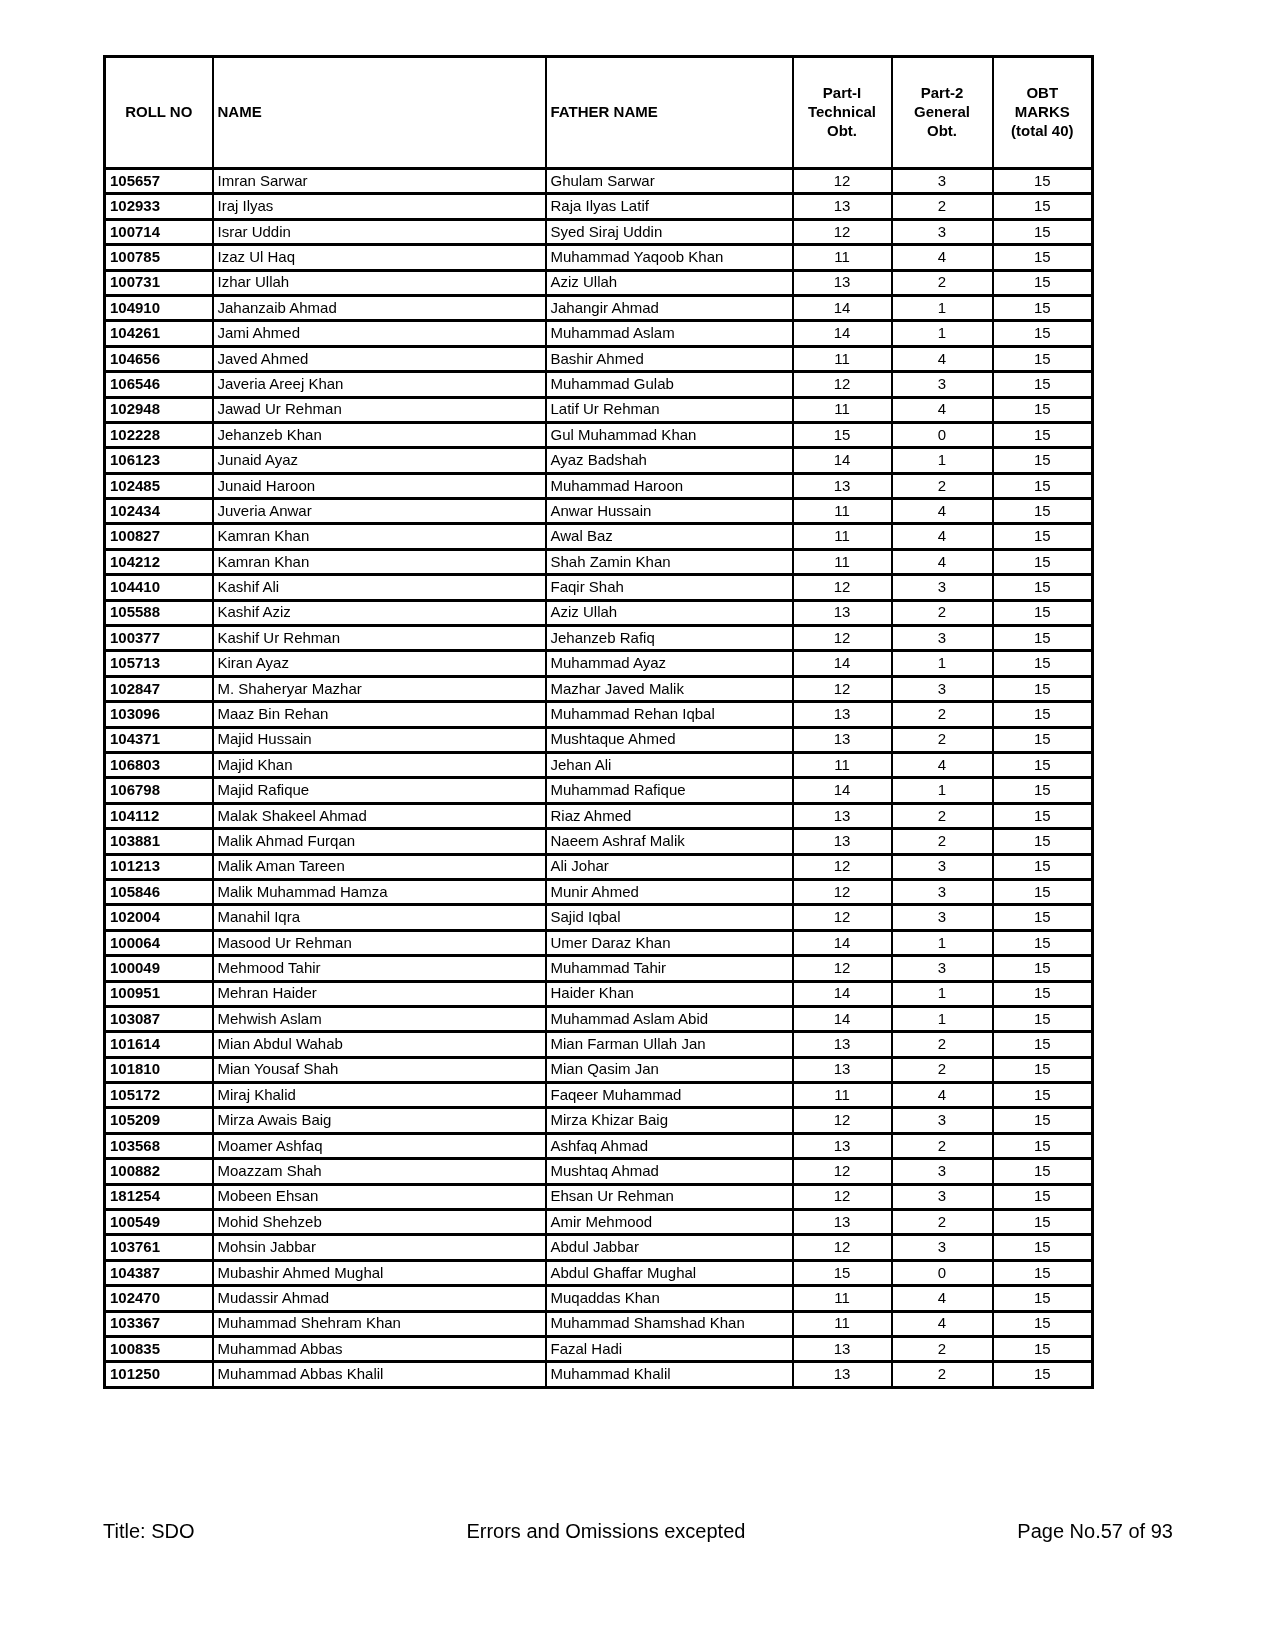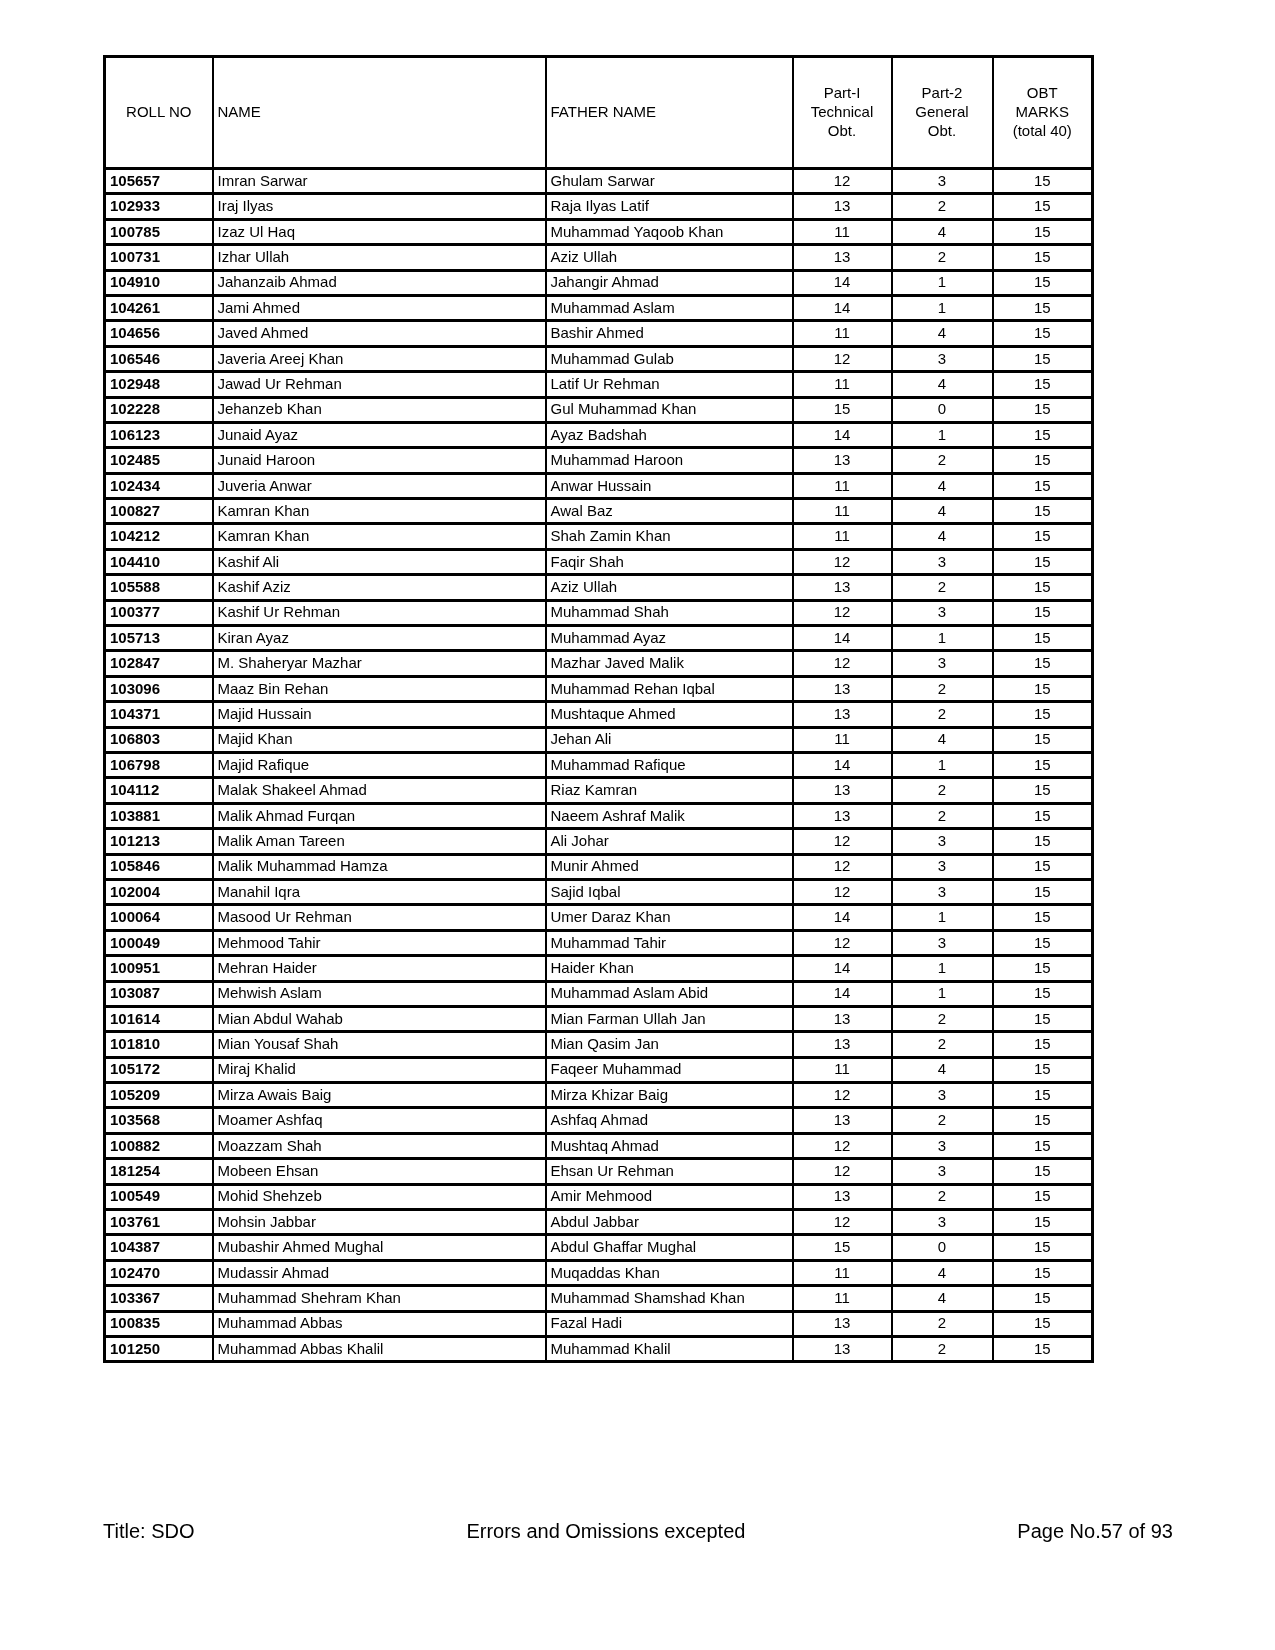--- a/index.html
+++ b/index.html
@@ -32,21 +32,21 @@
     border-top: 3px solid #000;
     border-bottom: 3px solid #000;
     padding: 0 4px;
     font-size: 15px;
     line-height: 1.25;
     overflow: hidden;
     white-space: nowrap;
   }
   table.results th {
     height: 109px;
-    font-weight: normal;
+    font-weight: bold;
     text-align: center;
     white-space: pre-line;
     vertical-align: middle;
   }
   table.results th.h-left {
     text-align: left;
   }
   table.results th.h-rollno {
   }
   table.results td {
@@ -117,20 +117,28 @@
       </tr>
         <tr>
         <td class="c-roll">102933</td>
         <td class="c-name">Iraj Ilyas</td>
         <td class="c-father">Raja Ilyas Latif</td>
         <td class="c-num">13</td>
         <td class="c-num">2</td>
         <td class="c-num">15</td>
       </tr>
         <tr>
+        <td class="c-roll">100714</td>
+        <td class="c-name">Israr Uddin</td>
+        <td class="c-father">Syed Siraj Uddin</td>
+        <td class="c-num">12</td>
+        <td class="c-num">3</td>
+        <td class="c-num">15</td>
+      </tr>
+        <tr>
         <td class="c-roll">100785</td>
         <td class="c-name">Izaz Ul Haq</td>
         <td class="c-father">Muhammad Yaqoob Khan</td>
         <td class="c-num">11</td>
         <td class="c-num">4</td>
         <td class="c-num">15</td>
       </tr>
         <tr>
         <td class="c-roll">100731</td>
         <td class="c-name">Izhar Ullah</td>
@@ -239,21 +247,21 @@
         <td class="c-roll">105588</td>
         <td class="c-name">Kashif Aziz</td>
         <td class="c-father">Aziz Ullah</td>
         <td class="c-num">13</td>
         <td class="c-num">2</td>
         <td class="c-num">15</td>
       </tr>
         <tr>
         <td class="c-roll">100377</td>
         <td class="c-name">Kashif Ur Rehman</td>
-        <td class="c-father">Muhammad Shah</td>
+        <td class="c-father">Jehanzeb Rafiq</td>
         <td class="c-num">12</td>
         <td class="c-num">3</td>
         <td class="c-num">15</td>
       </tr>
         <tr>
         <td class="c-roll">105713</td>
         <td class="c-name">Kiran Ayaz</td>
         <td class="c-father">Muhammad Ayaz</td>
         <td class="c-num">14</td>
         <td class="c-num">1</td>
@@ -295,21 +303,21 @@
         <td class="c-roll">106798</td>
         <td class="c-name">Majid Rafique</td>
         <td class="c-father">Muhammad Rafique</td>
         <td class="c-num">14</td>
         <td class="c-num">1</td>
         <td class="c-num">15</td>
       </tr>
         <tr>
         <td class="c-roll">104112</td>
         <td class="c-name">Malak Shakeel Ahmad</td>
-        <td class="c-father">Riaz Kamran</td>
+        <td class="c-father">Riaz Ahmed</td>
         <td class="c-num">13</td>
         <td class="c-num">2</td>
         <td class="c-num">15</td>
       </tr>
         <tr>
         <td class="c-roll">103881</td>
         <td class="c-name">Malik Ahmad Furqan</td>
         <td class="c-father">Naeem Ashraf Malik</td>
         <td class="c-num">13</td>
         <td class="c-num">2</td>

